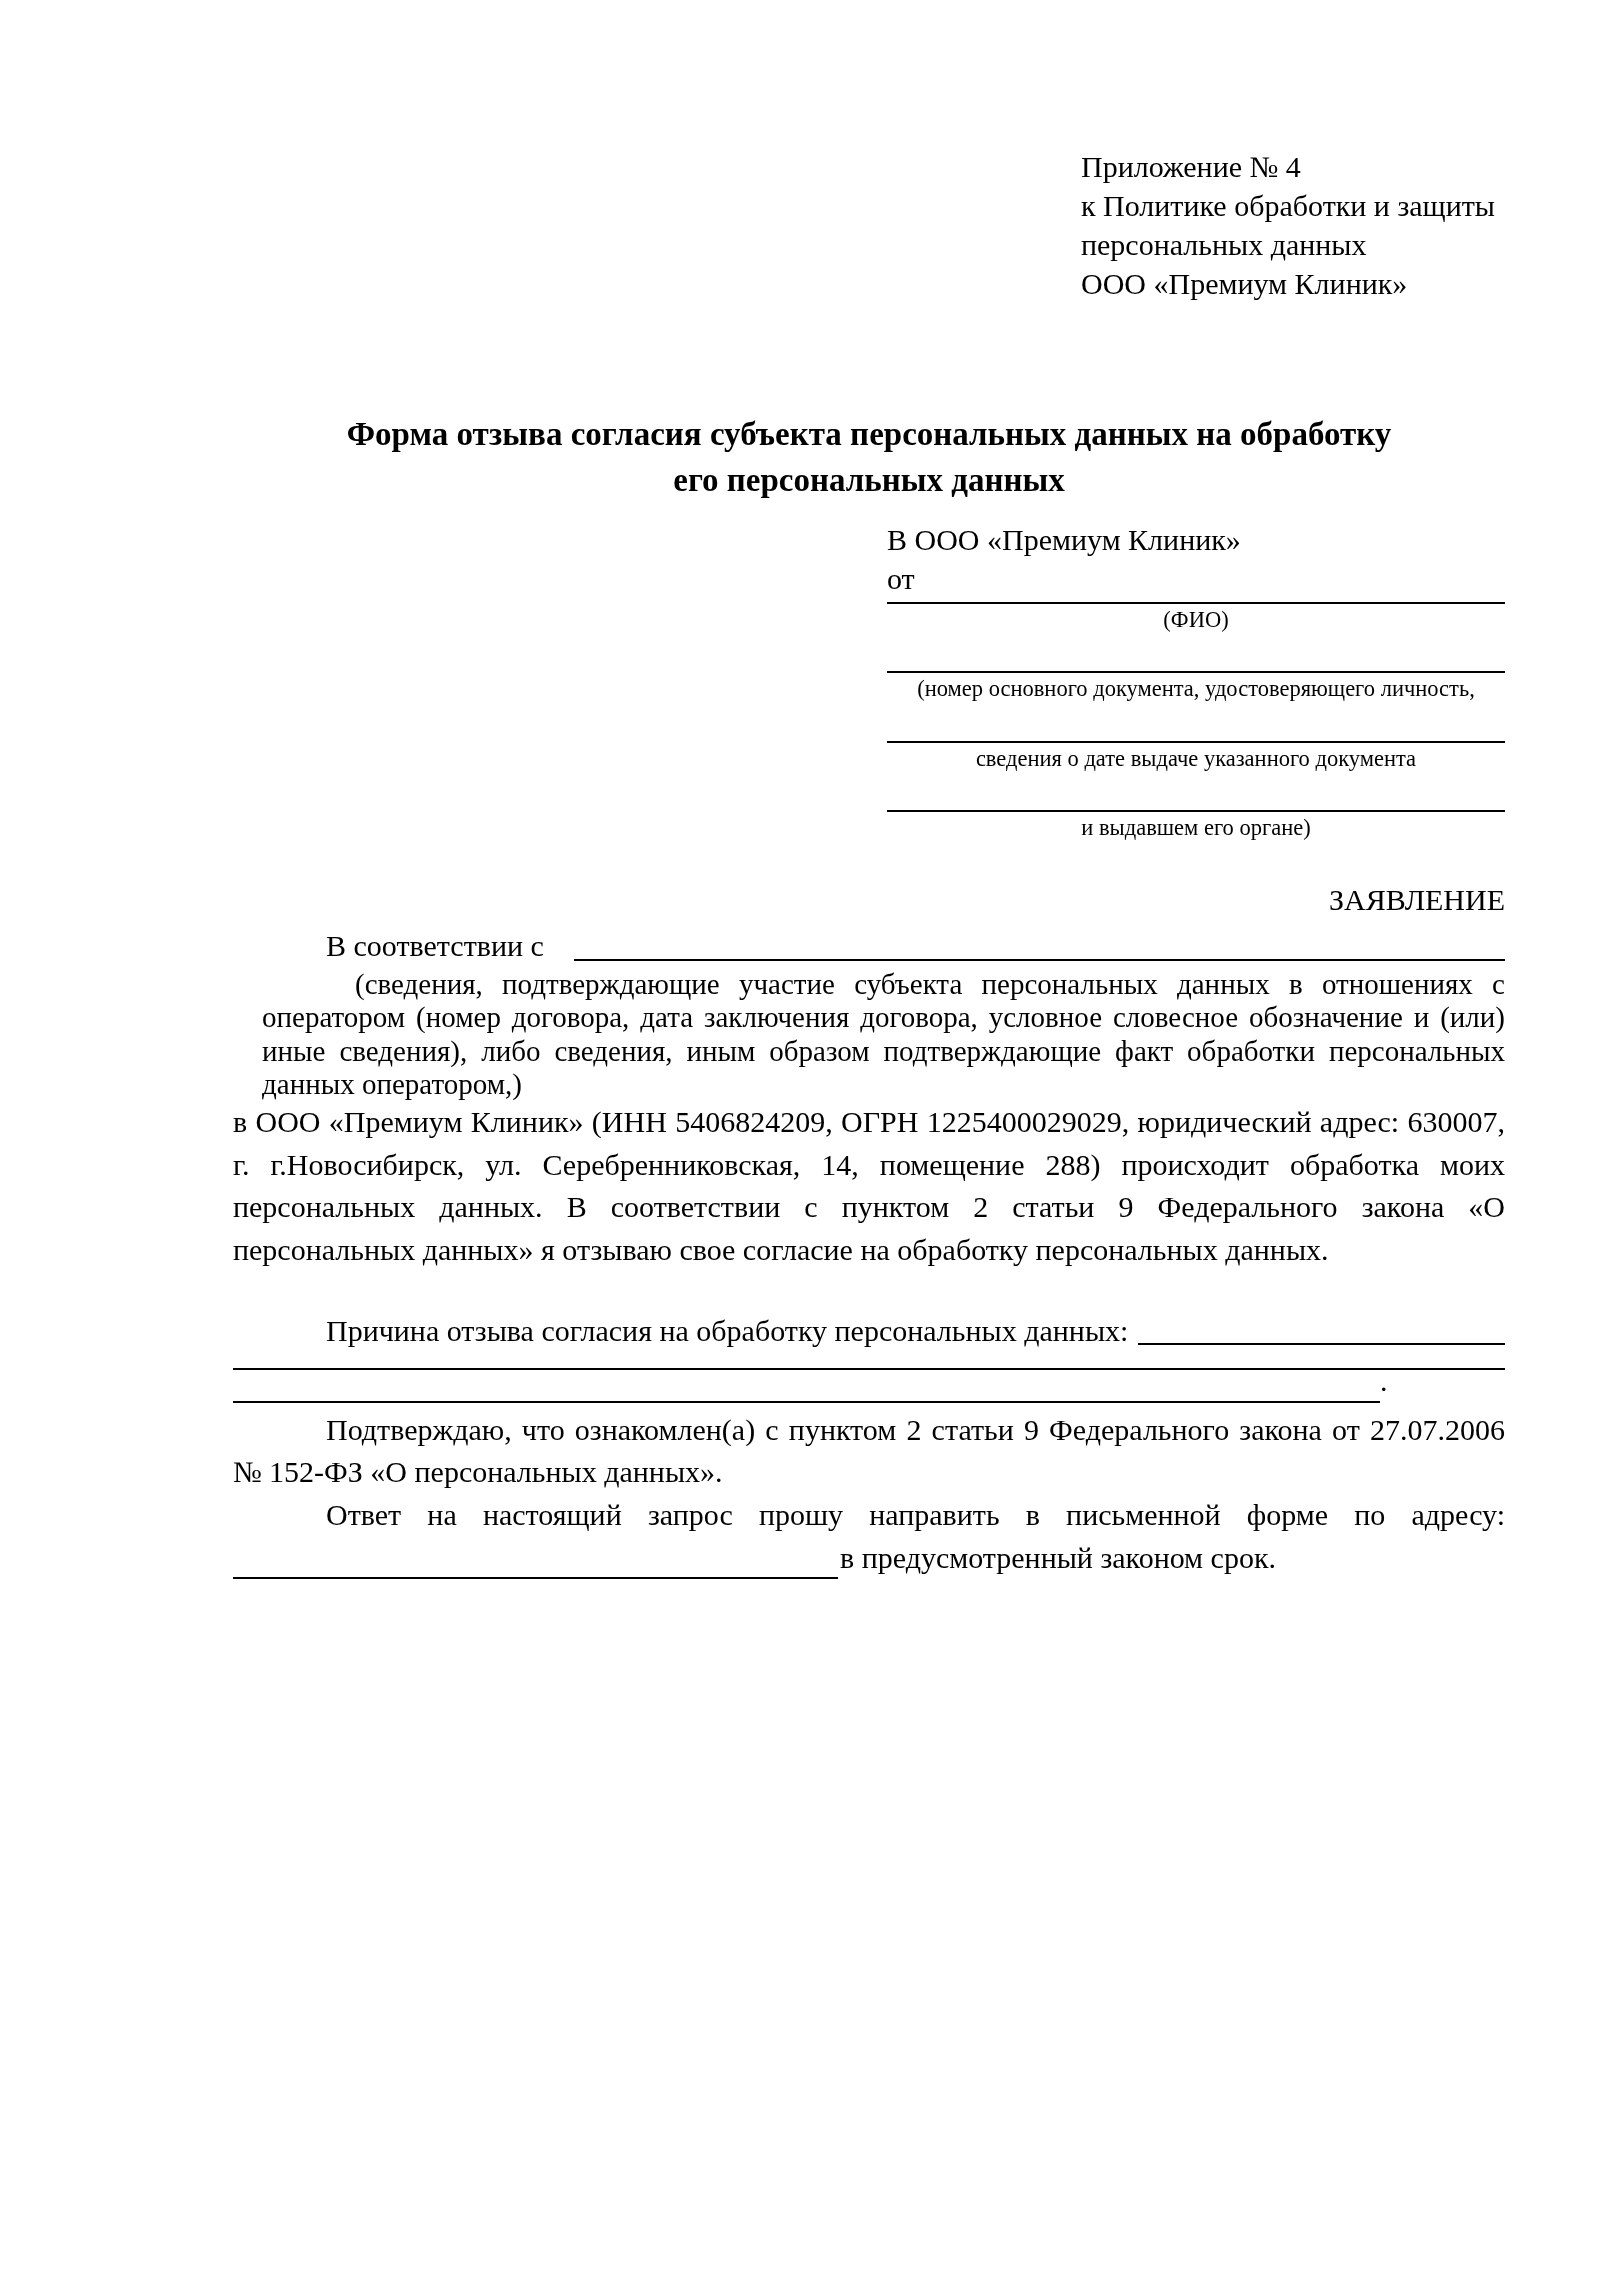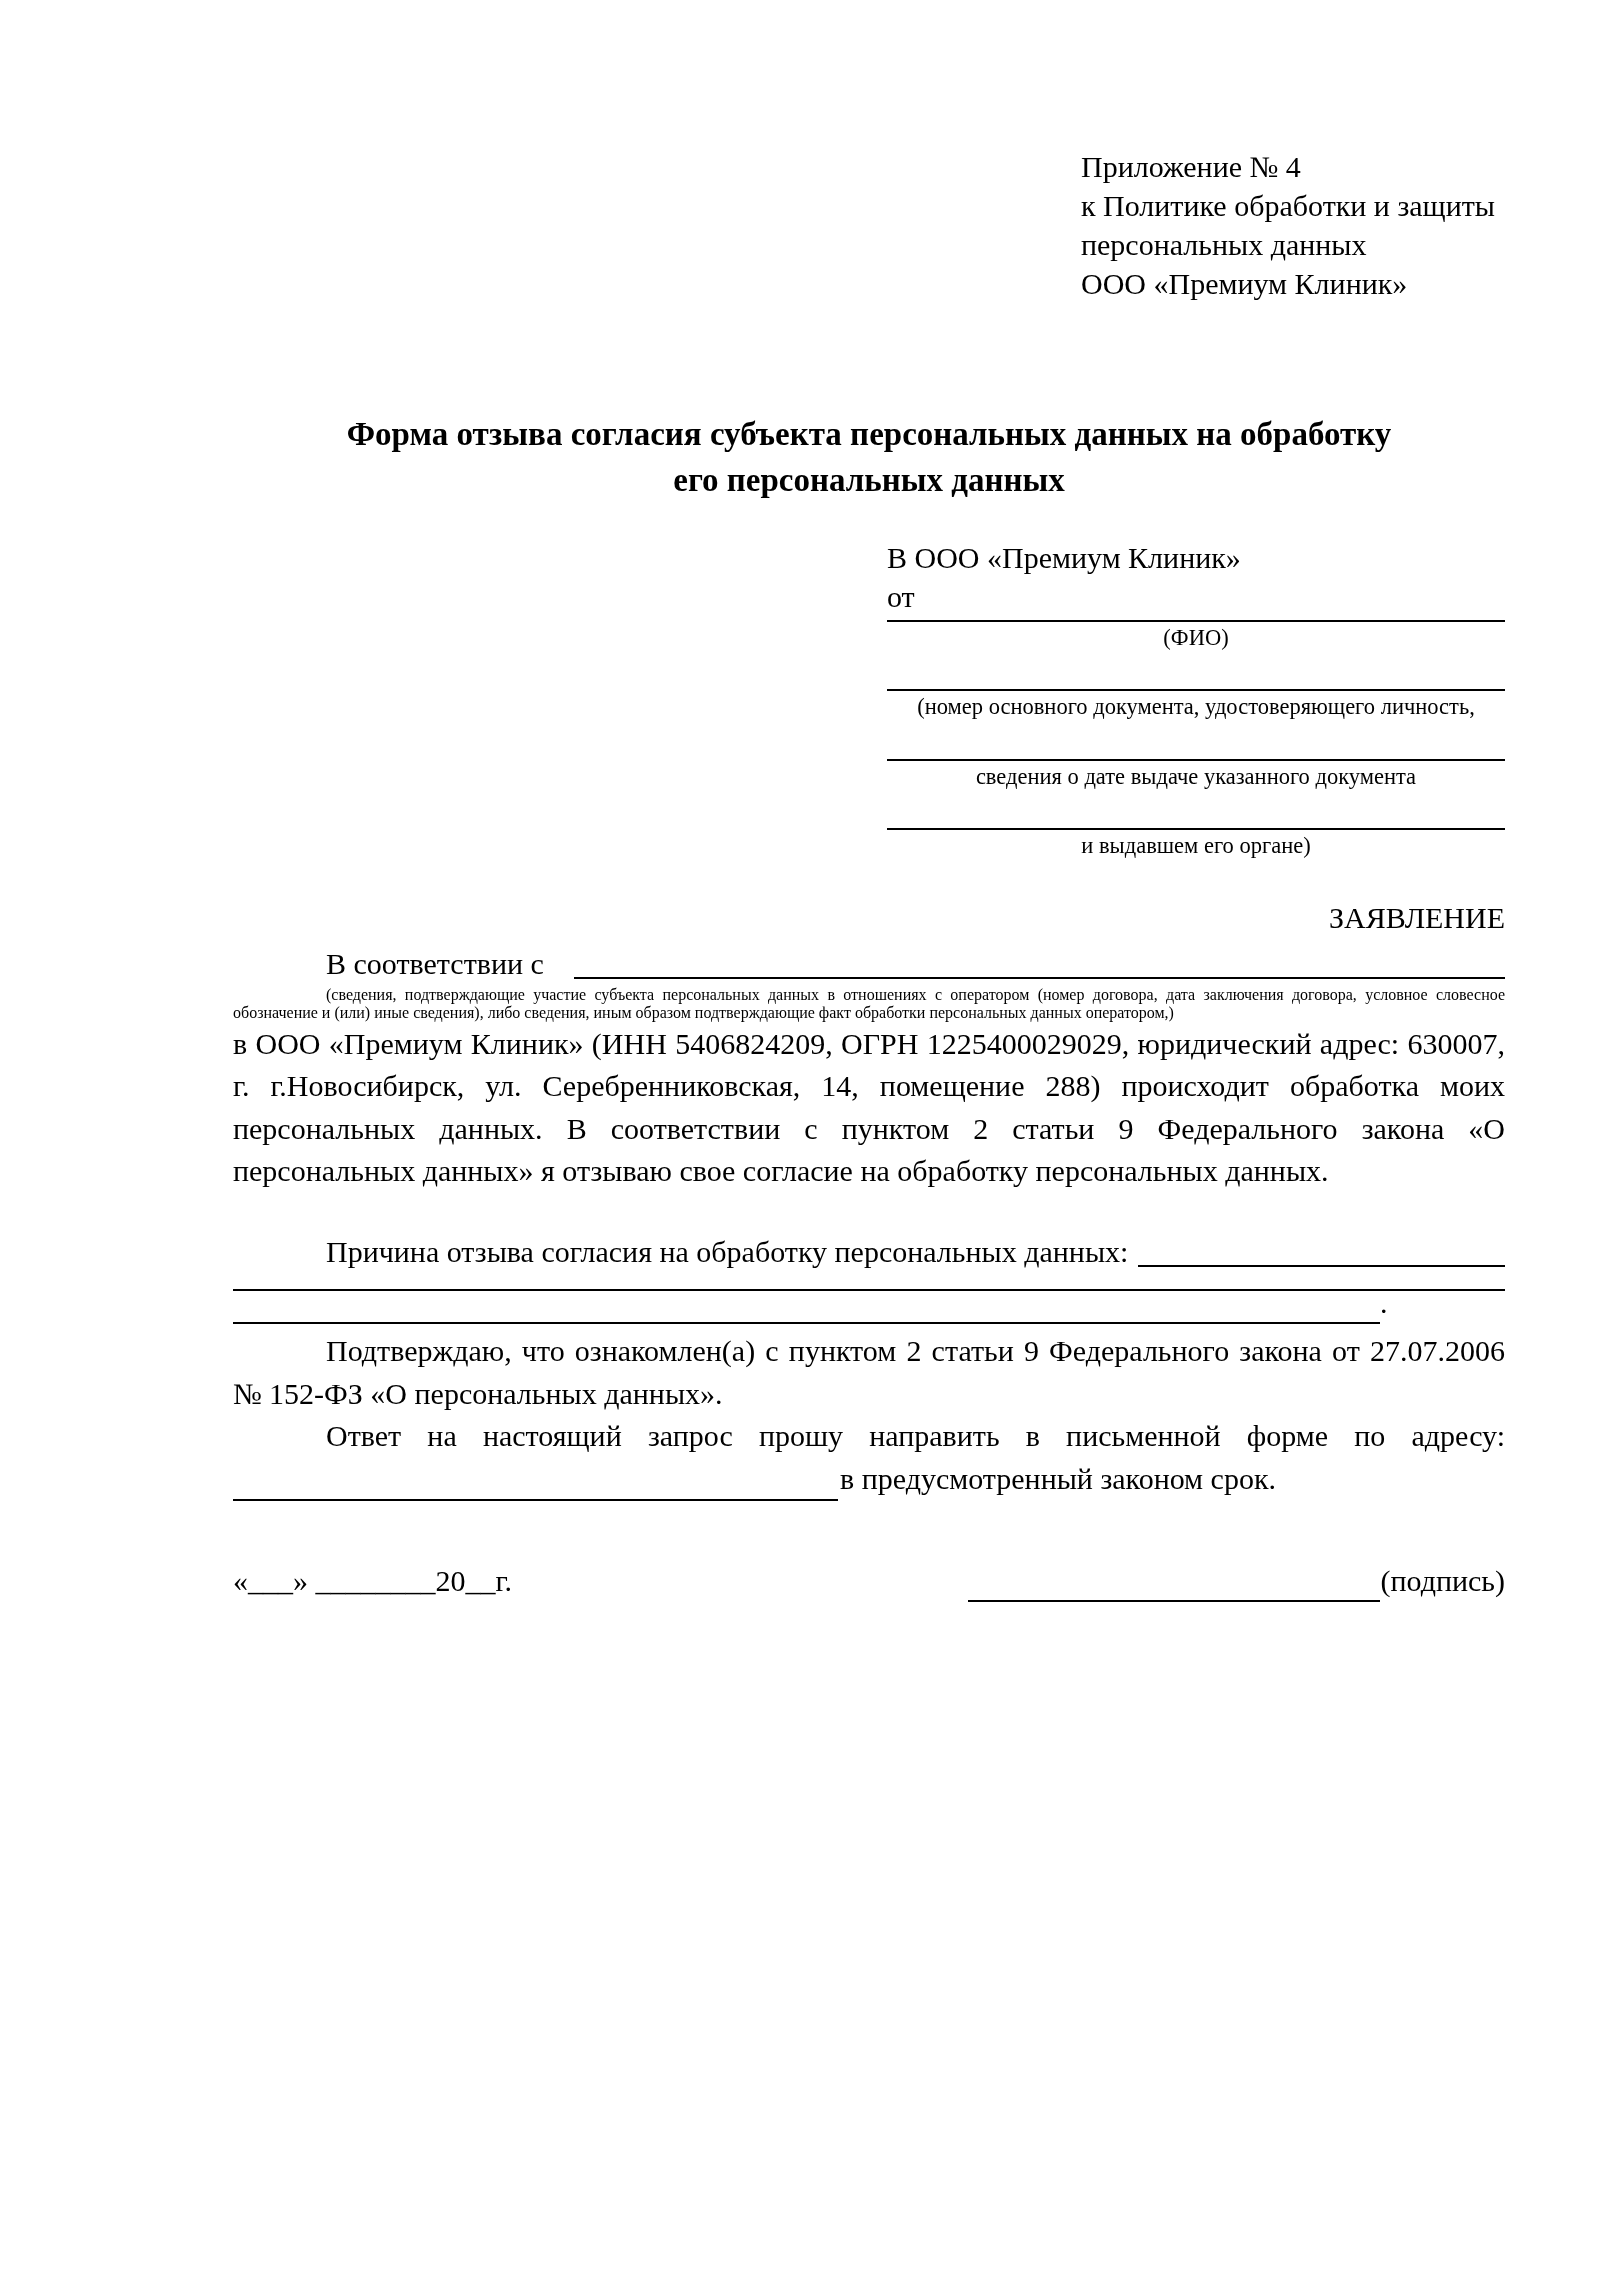--- a/index.html
+++ b/index.html
@@ -23,42 +23,43 @@
   
   .doc-title {
     margin-top: 108px;
     text-align: center;
     font-weight: 700;
     font-size: 33px;
     line-height: 1.4;
   }
 
   
-  .addressee { margin-left: 654px; margin-top: 35px; line-height: 1.3; }
+  .addressee { margin-left: 654px; margin-top: 17px; line-height: 1.3; }
   .uline { border-bottom: 2.9px solid #000; }
   .uline.first { height: 3.9px; }
   .uline.tall { height: 37px; }
   .caption {
     font-size: 22.5px;
     line-height: 1.25;
     text-align: center;
     padding-top: 2px;
   }
 
   .statement-heading { text-align: right; margin-top: 37px; }
 
   .intro-row { display: flex; align-items: flex-end; padding-left: 93px; margin-top: 3.9px; gap: 20px; }
   .intro-row .label { white-space: nowrap; padding-right: 9.8px; }
   .fill-line { flex: 1; border-bottom: 2.9px solid #000; margin-bottom: 6.9px; }
 
   .footnote {
-    font-size: 16px;
+    font-size: 29px;
     line-height: 1.15;
     text-align: justify;
     text-indent: 93px;
+    margin-left: 29px;
   }
 
   .body-para { text-align: justify; }
 
   .reason-row { display: flex; align-items: flex-end; padding-left: 93px; }
   .reason-row .label { white-space: nowrap; padding-right: 9.8px; margin-top: 38px; }
 
   .extra-line1 { height: 15.7px; border-bottom: 2.9px solid #000; }
   .extra-line2-row { display: flex; align-items: flex-end; height: 33px; }
   .extra-line2 { width: 1147px; align-self: stretch; border-bottom: 2.9px solid #000; }

